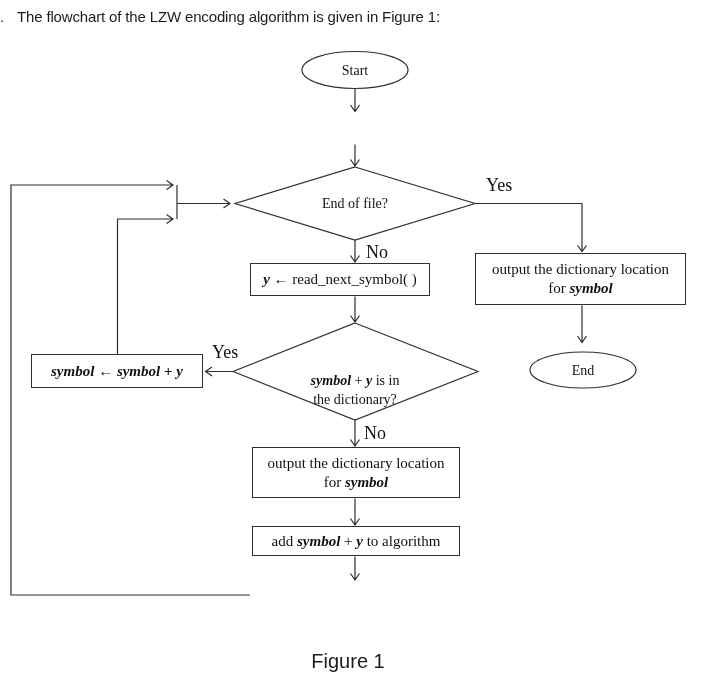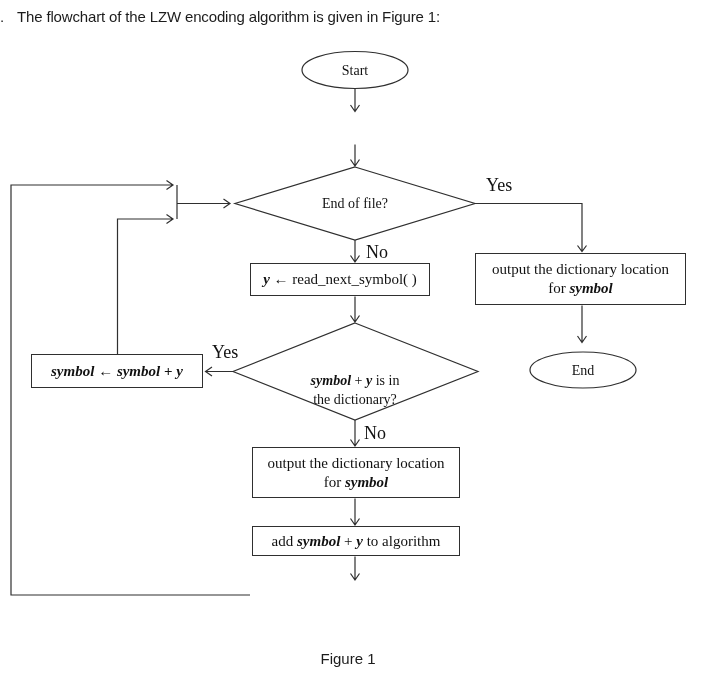--- a/index.html
+++ b/index.html
@@ -9,21 +9,21 @@
   }
   #wires { position:absolute; left:0; top:0; }
   .title {
     position:absolute; left:0; top:8px; display:flex;
     font-family:"Liberation Sans", sans-serif; font-size:15px;
     letter-spacing:-0.15px; color:#1c1c1c;
   }
   .title .marker { width:17px; }
   .caption {
     position:absolute; left:248px; top:650px; width:200px; text-align:center;
-    font-family:"Liberation Sans", sans-serif; font-size:15px; color:#1c1c1c;
+    font-family:"Liberation Sans", sans-serif; font-size:20px; color:#1c1c1c;
   }
   .box {
     position:absolute; box-sizing:border-box; border:1px solid #2f2f2f;
     background:#ffffff; display:flex; flex-direction:column;
     align-items:center; justify-content:center; text-align:center;
     font-size:15px; line-height:19px;
   }
   .node-label {
     position:absolute; font-size:14px; line-height:19px; text-align:center;
   }

